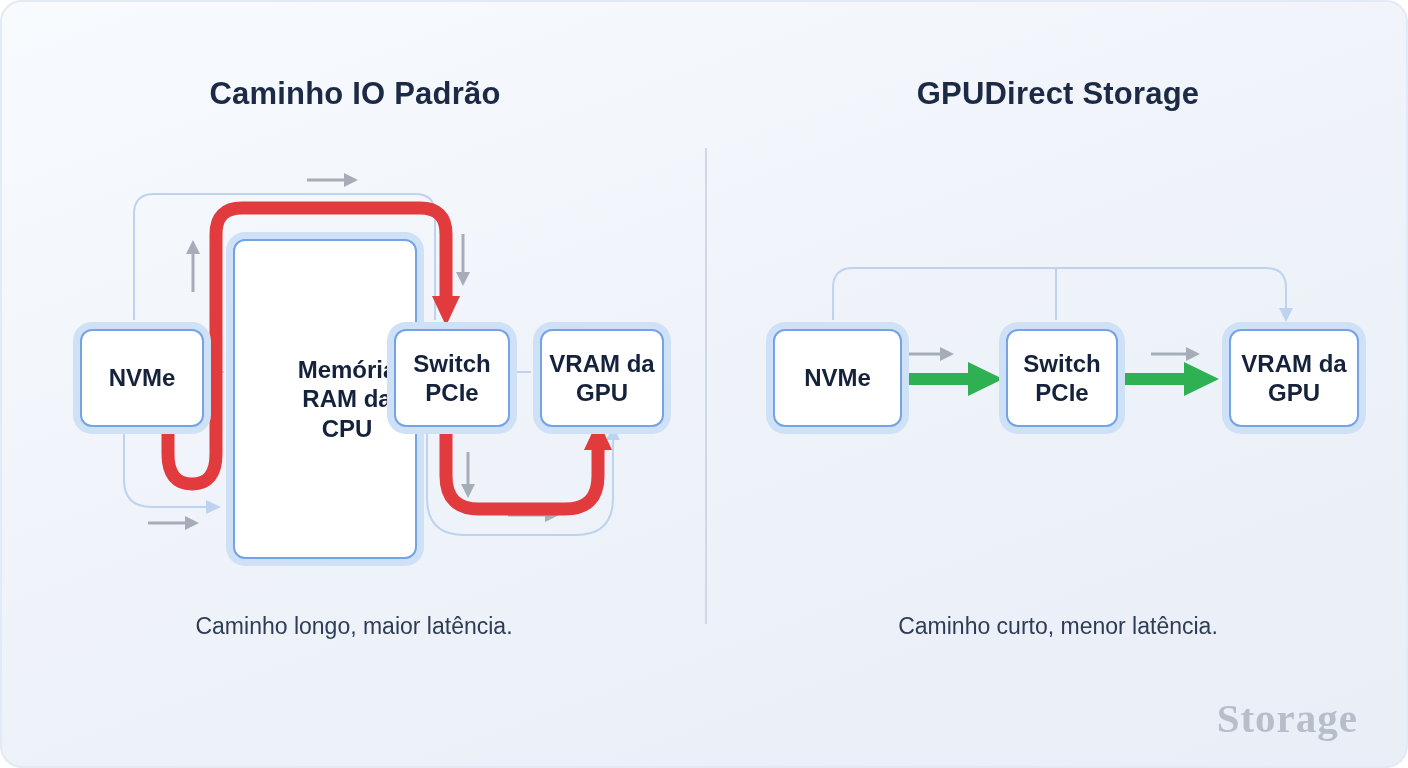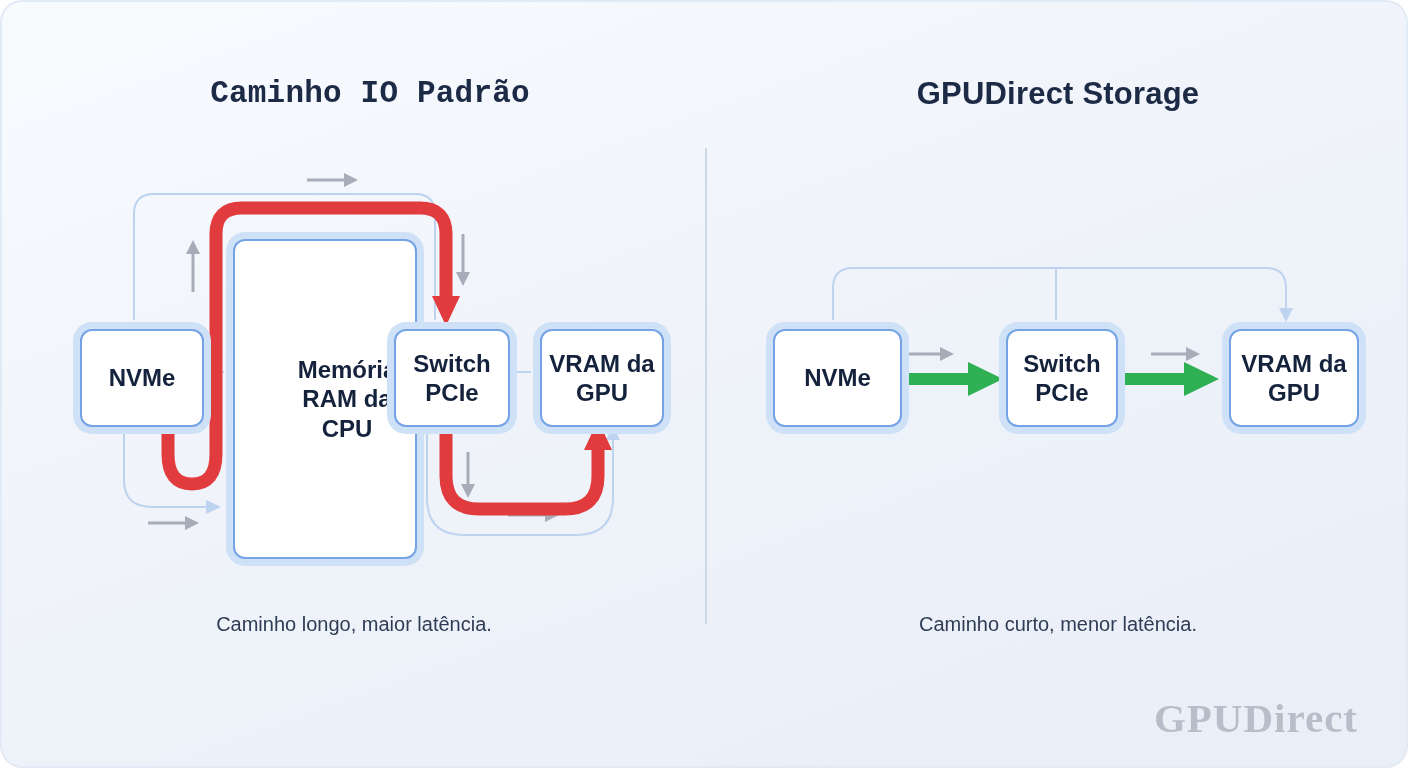--- a/index.html
+++ b/index.html
@@ -7,24 +7,24 @@
   .card{
     position:absolute; left:0; top:0; width:1404px; height:764px;
     border:2px solid #e2eaf6; border-radius:22px;
     background:linear-gradient(160deg,#f8fbfe 0%,#eef2f9 55%,#e9eef7 100%);
     overflow:hidden;
   }
   .title{
     position:absolute; top:74px; font-size:31px; font-weight:bold;
     color:#1c2a45; text-align:center; letter-spacing:.2px;
   }
-  .title.left{ left:16px; width:704px;font-family:Liberation Mono, monospace; }
+  .title.left{ left:1px; width:704px; }
   .title.right{ left:704px; width:704px; }
   .caption{
-    position:absolute; top:611px; font-size:20px; color:#2e3c55;
+    position:absolute; top:611px; font-size:23px; color:#2e3c55;
     text-align:center;
   }
   .caption.left{ left:0; width:704px; }
   .caption.right{ left:704px; width:704px; }
   .node{
     position:absolute; background:#ffffff;
     border:2px solid var(--node-border); border-radius:12px;
     box-shadow:0 0 0 7px var(--node-glow);
     display:flex; align-items:center; justify-content:center;
     text-align:center; font-weight:bold; font-size:24px; line-height:1.22;
@@ -116,14 +116,14 @@
   <div class="node" style="left:1004px; top:327px; width:100px; height:86px;">
     <span>Switch PCIe</span>
   </div>
   <div class="node" style="left:1227px; top:327px; width:118px; height:86px;">
     <span>VRAM da GPU</span>
   </div>
 
   <div class="caption left">Caminho longo, maior latência.</div>
   <div class="caption right">Caminho curto, menor latência.</div>
 
-  <div class="watermark">GPUDirect</div>
+  <div class="watermark">Storage</div>
 </div>
 
 </body></html>

